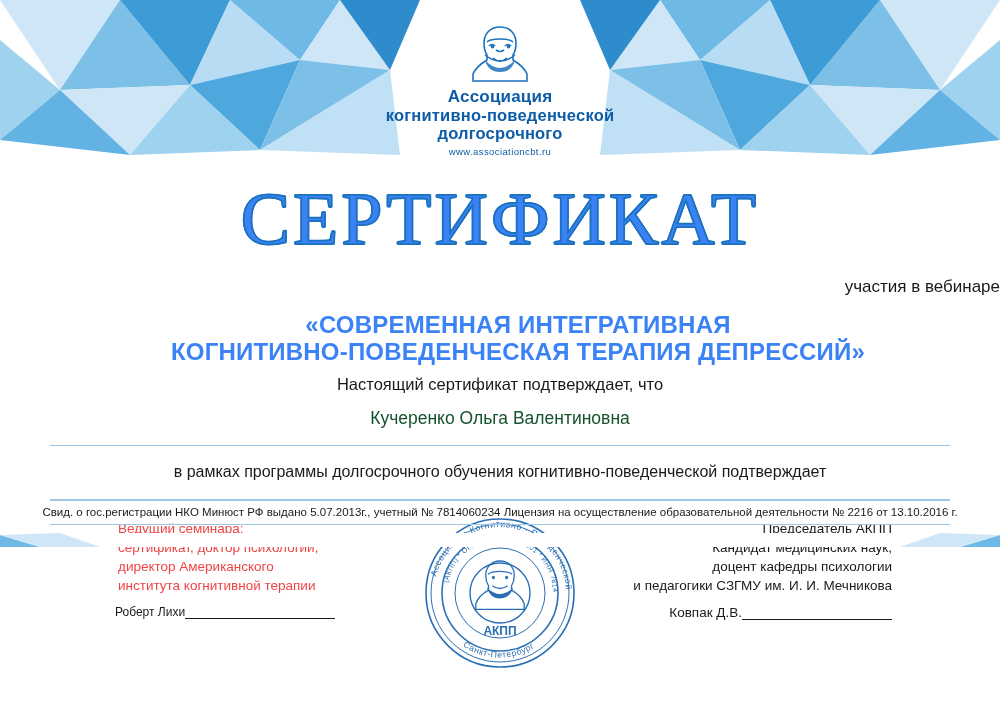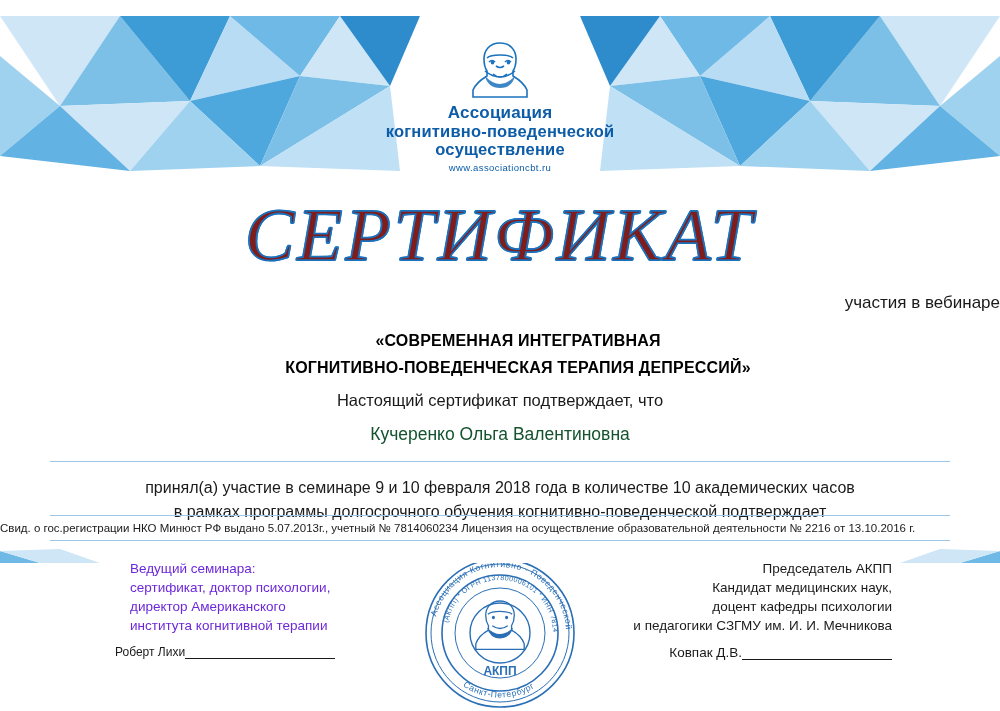--- a/index.html
+++ b/index.html
@@ -14,21 +14,20 @@
     color: #1a1a1a;
     overflow: hidden;
   }
 
   .certificate {
     position: relative;
     width: 1000px;
     height: 547px;
     background: #ffffff;
     box-sizing: border-box;
-    margin-top: 16px;
   }
 
   
   .top-band {
     position: relative;
     width: 100%;
     height: 155px;
     overflow: hidden;
   }
   .top-band svg { display: block; }
@@ -65,42 +64,41 @@
 
   
   .main-title {
     text-align: center;
     margin-top: 26px;
     font-family: "Liberation Serif", serif;
     font-size: 74px;
     line-height: 76px;
     font-weight: normal;
     letter-spacing: 3px;
-    color: #7f1d1d;
+    color: #3b82f6;
     -webkit-text-stroke: 1.6px #1b72bd;
     text-shadow:
        1px 0 0 #1b72bd, -1px 0 0 #1b72bd,
        0 1px 0 #1b72bd, 0 -1px 0 #1b72bd;
-    font-style: italic;
   }
 
   
   .subtitle {
     text-align: right;
     margin-top: 20px;
     font-size: 17px;
     color: #1a1a1a;
   }
   .webinar-name {
     text-align: center;
     margin-top: 14px;
-    font-size: 16px;
+    font-size: 24px;
     font-weight: bold;
     line-height: 27px;
-    color: #000000;
+    color: #3b82f6;
     letter-spacing: 0.2px;
     padding-left: 36px;
   }
   .confirm-line {
     text-align: center;
     margin-top: 10px;
     font-size: 16.5px;
     color: #1a1a1a;
   }
   .person-name {
@@ -134,25 +132,25 @@
   }
 
   
   .sign-area {
     position: relative;
     margin-top: 18px;
     height: 140px;
   }
   .sign-left {
     position: absolute;
-    left: 130px;
+    left: 118px;
     top: 0;
     font-size: 13.5px;
     line-height: 19px;
-    color: #6d28d9;
+    color: #ef4444;
     text-align: left;
   }
   .sign-right {
     position: absolute;
     right: 108px;
     top: 0;
     font-size: 13.5px;
     line-height: 19px;
     color: #1a1a1a;
     text-align: right;
@@ -190,21 +188,21 @@
     width: 160px;
     height: 160px;
   }
 
   
   .footer {
     position: absolute;
     left: 0;
     bottom: 22px;
     width: 100%;
-    text-align: left;
+    text-align: center;
   }
   .footer-rule-top,
   .footer-rule-bottom {
     width: 900px;
     height: 1px;
     background: #9dc7e8;
     margin: 0 auto;
   }
   .footer-text {
     font-size: 11.5px;
@@ -280,42 +278,41 @@
         <g fill="#1b72bd">
           <ellipse cx="29.5" cy="22.5" rx="1.7" ry="1.9"></ellipse>
           <ellipse cx="45.5" cy="22.5" rx="1.7" ry="1.9"></ellipse>
           <path d="M22 36 q15 16 30 0 q-3 12 -15 12 q-12 0 -15 -12 Z" opacity="0.85"></path>
         </g>
       </svg>
     </div>
     <div class="logo-title">
       <div class="l1">Ассоциация</div>
       <div>когнитивно-поведенческой</div>
-      <div>осуществление</div>
+      <div>долгосрочного</div>
     </div>
     <div class="logo-url">www.associationcbt.ru</div>
   </div>
 
   <div class="main-title">СЕРТИФИКАТ</div>
 
   <div class="subtitle">участия в вебинаре</div>
 
   <div class="webinar-name">
     <div>«СОВРЕМЕННАЯ ИНТЕГРАТИВНАЯ</div>
     <div>КОГНИТИВНО-ПОВЕДЕНЧЕСКАЯ ТЕРАПИЯ ДЕПРЕССИЙ»</div>
   </div>
 
   <div class="confirm-line">Настоящий сертификат подтверждает, что</div>
 
   <div class="person-name">Кучеренко Ольга Валентиновна</div>
 
   <div class="rule"></div>
 
   <div class="participation">
-    <div>принял(а) участие в семинаре 9 и 10 февраля 2018 года в количестве 10 академических часов</div>
     <div>в рамках программы долгосрочного обучения когнитивно-поведенческой подтверждает</div>
   </div>
 
   <div class="rule2"></div>
 
   <div class="sign-area">
 
     <div class="sign-left">
       <div>Ведущий семинара:</div>
       <div>сертификат, доктор психологии,</div>

